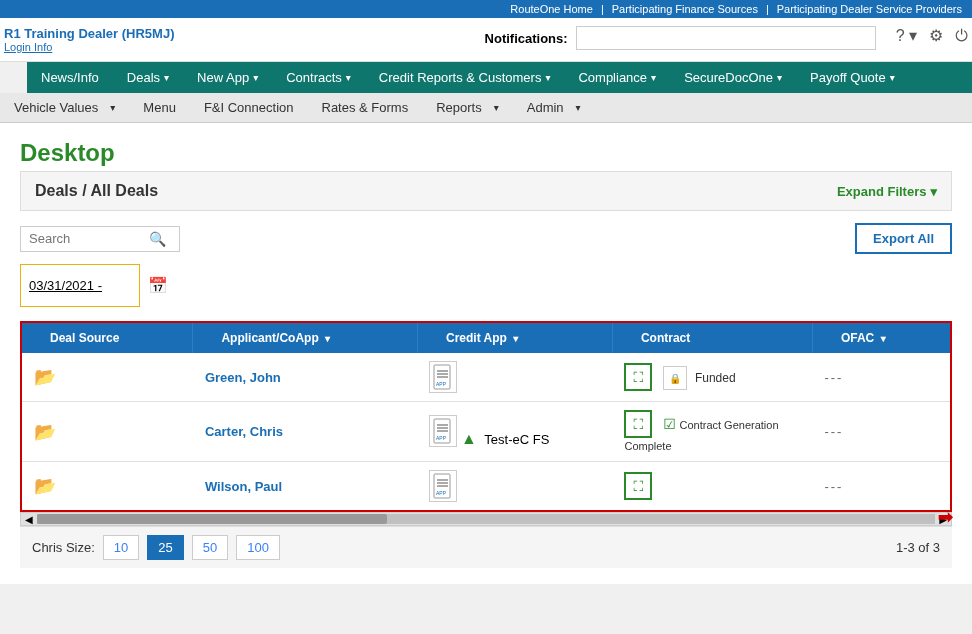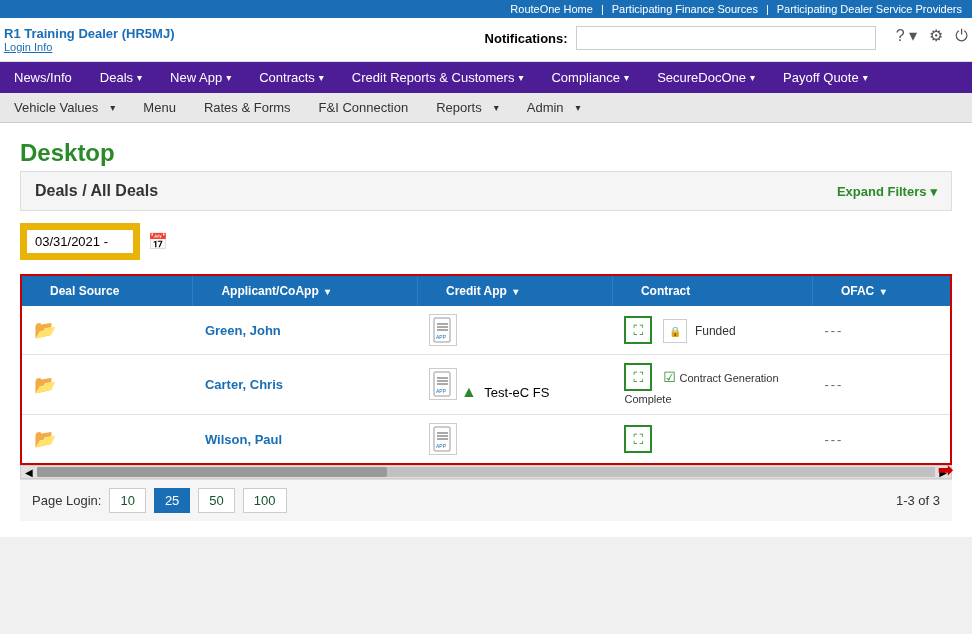--- a/index.html
+++ b/index.html
@@ -15,21 +15,21 @@
     .header-left { flex: 1; }
     .dealer-name { color: #1a6eb5; font-size: 13px; font-weight: bold; }
     .login-info { color: #1a6eb5; font-size: 11px; text-decoration: underline; cursor: pointer; }
     .notif-area { display: flex; align-items: center; gap: 8px; }
     .notif-label { font-size: 13px; font-weight: bold; }
     .notif-input { border: 1px solid #ccc; padding: 4px 8px; width: 300px; font-size: 12px; }
     .header-icons { display: flex; gap: 12px; align-items: center; margin-left: 20px; }
     .header-icon { color: #555; cursor: pointer; font-size: 16px; }
 
     
-    .nav-primary { background: #4c1d95; display: flex; align-items: flex-start; }
+    .nav-primary { background: #0f766e; display: flex; align-items: flex-start; margin-left: 27px; }
     .nav-primary .nav-item { color: white; padding: 8px 14px; font-size: 13px; cursor: pointer; display: flex; align-items: center; gap: 4px; white-space: nowrap; }
     .nav-secondary { background: #e8e8e8; border-bottom: 1px solid #ccc; display: flex; align-items: stretch; }
     .nav-secondary .nav-item { color: #333; padding: 7px 14px; font-size: 13px; cursor: pointer; display: flex; align-items: center; gap: 12px; white-space: nowrap; }
     .chevron { font-size: 10px; }
 
     
     .main { background: white; margin: 0; padding: 16px 20px; }
     .page-title { color: #2a8a2a; font-size: 24px; font-weight: bold; margin-bottom: 4px; }
 
     
@@ -39,21 +39,21 @@
 
     
     .search-export-row { display: flex; align-items: center; justify-content: space-between; margin-bottom: 10px; }
     .search-box { display: flex; align-items: center; border: 1px solid #ccc; padding: 4px 8px; width: 160px; background: white; }
     .search-box input { border: none; outline: none; font-size: 13px; width: 120px; }
     .search-icon { color: #555; font-size: 14px; cursor: pointer; }
     .export-btn { border: 2px solid #1a6eb5; color: #1a6eb5; background: white; padding: 6px 16px; font-size: 13px; font-weight: bold; cursor: pointer; }
 
     
     .date-row { display: flex; align-items: center; gap: 8px; margin-bottom: 14px; }
-    .date-input { border: 7px solid #eab308; padding: 4px 8px; font-size: 13px; width: 120px; }
+    .date-input { border: 1px solid #eab308; padding: 13px 8px; font-size: 13px; width: 120px; text-decoration: underline; }
     .cal-icon { font-size: 16px; cursor: pointer; color: #333; }
 
     
     .deals-table { width: 100%; border-collapse: collapse; border: 2px solid #cc0000; }
     .deals-table th { background: #1a6eb5; color: white; padding: 8px 28px; text-align: left; font-size: 12px; font-weight: bold; border-right: 1px solid #2a7ec5; white-space: nowrap; }
     .deals-table th .sort-arrow { font-size: 10px; margin-left: 3px; }
     .deals-table td { padding: 8px 12px; border-bottom: 1px solid #e0e0e0; vertical-align: middle; font-size: 13px; }
     .app-name { color: #1a6eb5; font-weight: bold; cursor: pointer; }
     .folder-icon { color: #1a6eb5; font-size: 18px; cursor: pointer; }
     .doc-icon { display: inline-flex; align-items: center; justify-content: center; width: 28px; height: 32px; border: 1px solid #ccc; background: white; font-size: 9px; cursor: pointer; position: relative; }
@@ -62,21 +62,21 @@
     .dashes { color: #666; letter-spacing: 2px; }
     .expand-icon { display: inline-flex; align-items: center; justify-content: center; width: 28px; height: 28px; border: 2px solid #2a8a2a; color: #2a8a2a; font-size: 14px; cursor: pointer; background: white; }
     .check-icon { color: #2a8a2a; font-size: 14px; }
     .up-arrow-green { color: #2a8a2a; font-size: 16px; font-weight: bold; margin-right: 4px; }
     .funded-icon { display: inline-flex; align-items: center; justify-content: center; width: 24px; height: 24px; border: 1px solid #ccc; font-size: 10px; margin-right: 4px; background: white; }
 
     
     .pagination-row { display: flex; align-items: center; justify-content: space-between; padding: 10px 0; background: #f5f5f5; border-top: 1px solid #ddd; margin-top: 0; padding: 8px 12px; }
     .page-size-area { display: flex; align-items: center; gap: 8px; }
     .page-size-label { font-size: 13px; color: #333; }
-    .page-size-btn { border: 1px solid #ccc; background: white; padding: 4px 10px; font-size: 13px; cursor: pointer; color: #14532d; }
+    .page-size-btn { border: 1px solid #ccc; background: white; padding: 4px 10px; font-size: 13px; cursor: pointer; color: #3b82f6; }
     .page-size-btn.active { background: #1a6eb5; color: white; border-color: #1a6eb5; }
     .page-info { font-size: 13px; color: #333; }
 
     
     .table-scroll-container { position: relative; }
   </style>
 </head>
 <body>
 
 <div class="top-bar">
@@ -139,24 +139,24 @@
 
 <div class="nav-secondary">
   <div class="nav-item">
     <span>Vehicle Values</span>
     <span class="chevron">▾</span>
   </div>
   <div class="nav-item">
     <span>Menu</span>
   </div>
   <div class="nav-item">
+    <span>F&amp;I Connection</span>
+  </div>
+  <div class="nav-item">
     <span>Rates &amp; Forms</span>
-  </div>
-  <div class="nav-item">
-    <span>F&amp;I Connection</span>
   </div>
   <div class="nav-item">
     <span>Reports</span>
     <span class="chevron">▾</span>
   </div>
   <div class="nav-item">
     <span>Admin</span>
     <span class="chevron">▾</span>
   </div>
 </div>
@@ -165,20 +165,27 @@
   <div class="page-title">Desktop</div>
 
   <div class="deals-header">
     <div class="deals-title">Deals / All Deals</div>
     <div class="expand-filters">
       <span>Expand Filters</span>
       <span>▾</span>
     </div>
   </div>
 
+  <div class="search-export-row">
+    <div class="search-box">
+      <input type="text" placeholder="Search" style="border: none; outline: none; font-size: 13px; width: 120px;">
+      <span class="search-icon">🔍</span>
+    </div>
+    <button class="export-btn">Export All</button>
+  </div>
 
   <div class="date-row">
     <input type="text" class="date-input" value="03/31/2021 -" style="">
     <span class="cal-icon">📅</span>
   </div>
 
   <div class="table-scroll-container">
     <table class="deals-table">
       <thead>
         <tr>
@@ -299,21 +306,21 @@
       </div>
       <span style="padding:0 4px;font-size:10px;cursor:pointer;position:relative;">
         ▶
         <span style="color:#cc0000;font-size:18px;font-weight:bold;position:absolute;right:-2px;top:-8px;">➡</span>
       </span>
     </div>
   </div>
 
   <div class="pagination-row">
     <div class="page-size-area">
-      <span class="page-size-label">Page Login:</span>
+      <span class="page-size-label">Chris Size:</span>
       <button class="page-size-btn">10</button>
       <button class="page-size-btn active">25</button>
       <button class="page-size-btn">50</button>
       <button class="page-size-btn">100</button>
     </div>
     <div class="page-info">1-3 of 3</div>
   </div>
 </div>
 
 </body></html>

